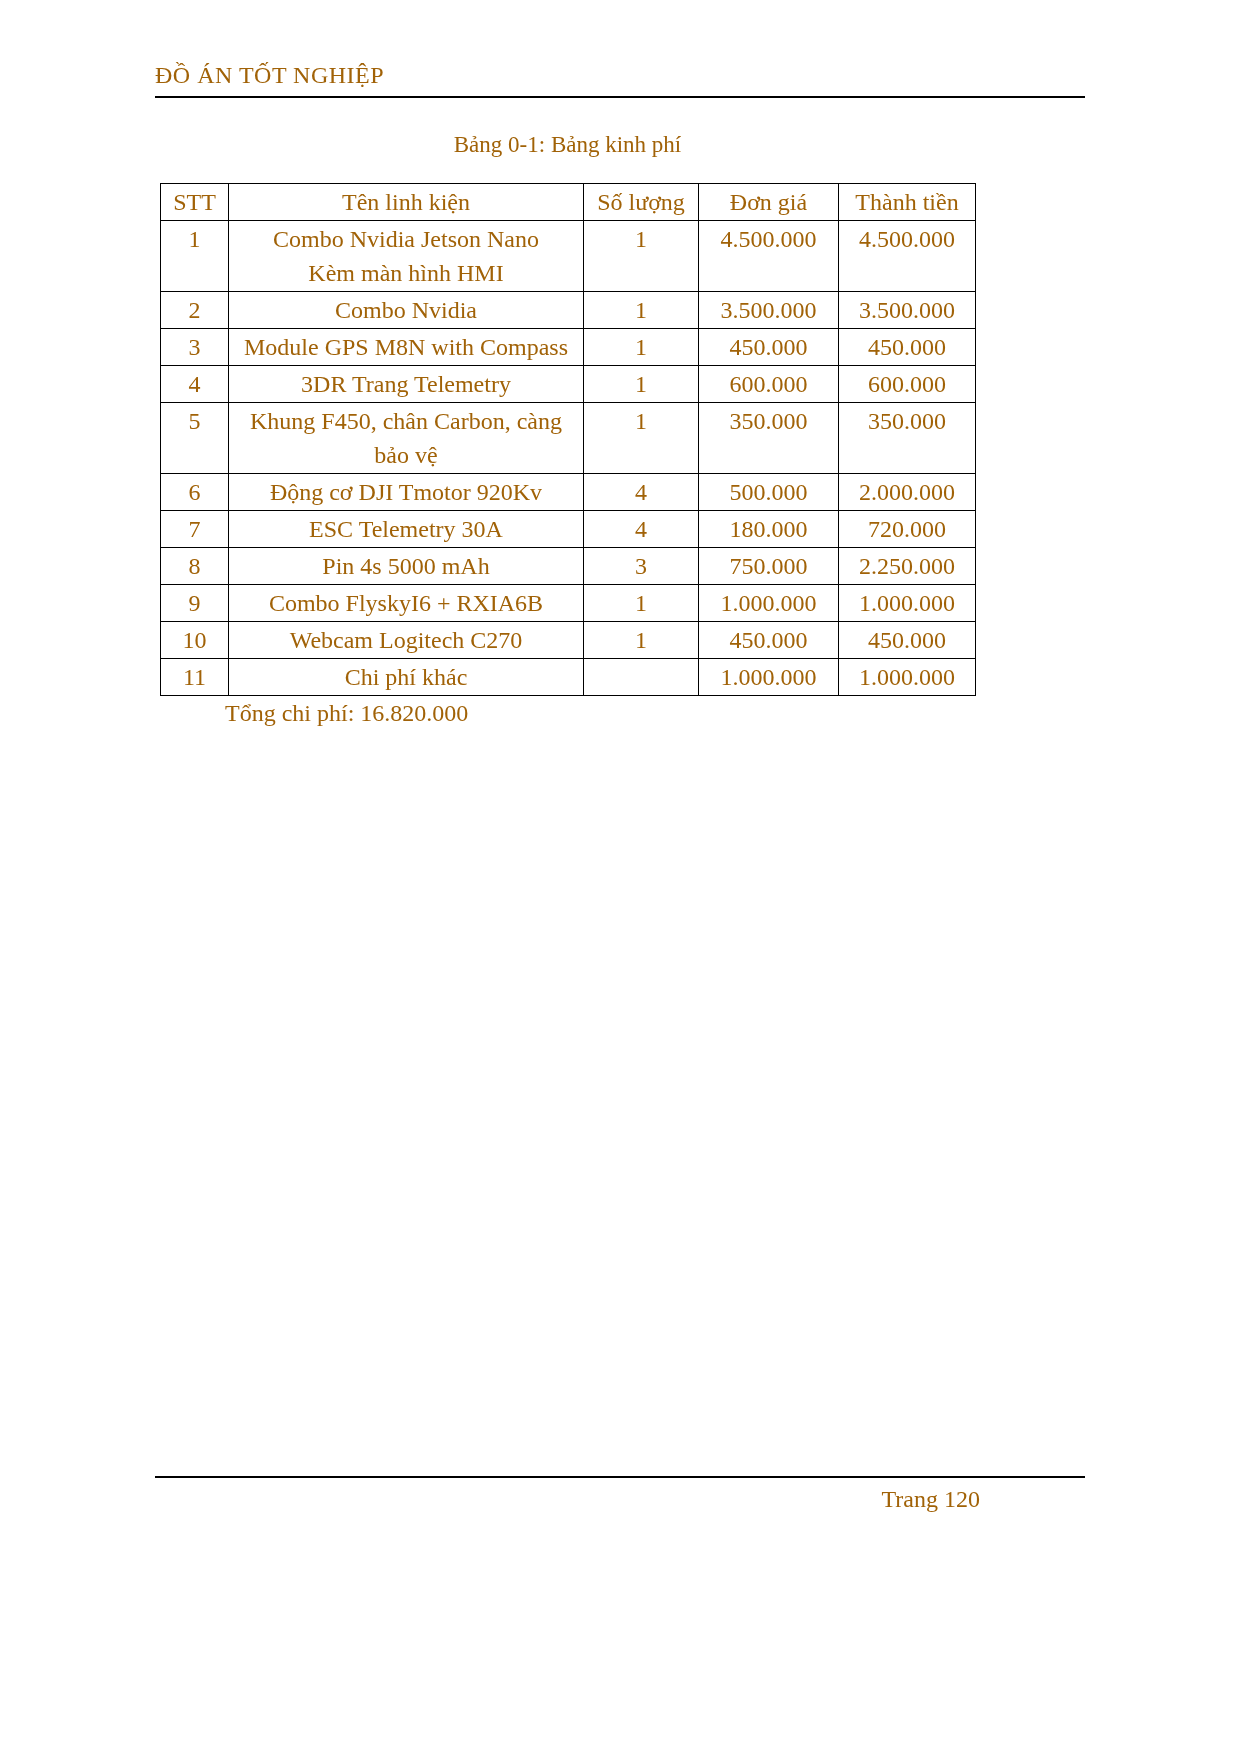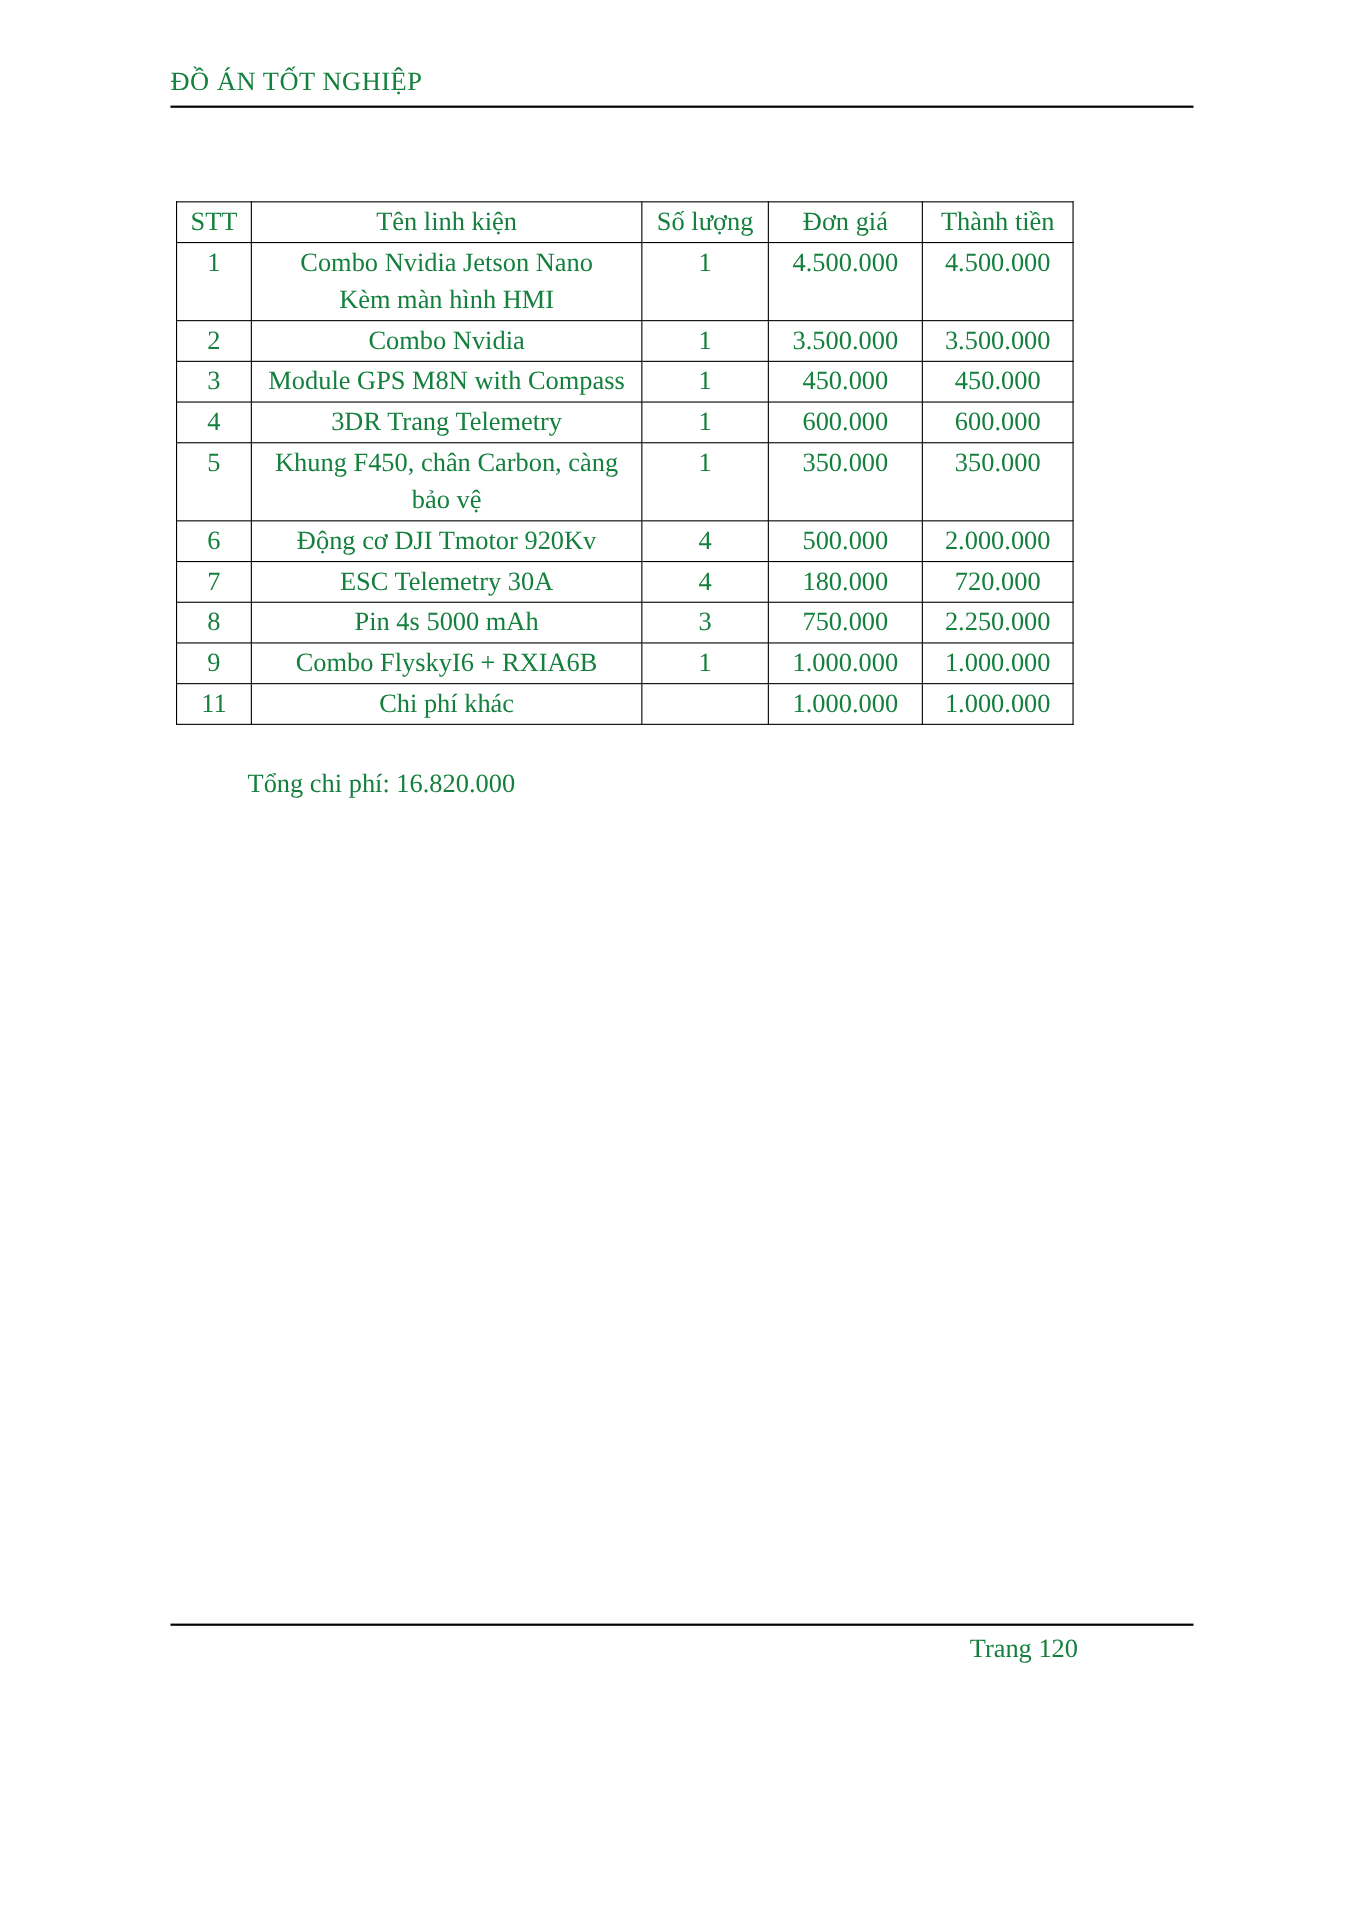--- a/index.html
+++ b/index.html
@@ -6,21 +6,21 @@
     margin: 0;
     padding: 0;
     background: #ffffff;
   }
   .page {
     position: relative;
     width: 1240px;
     height: 1754px;
     background: #ffffff;
     font-family: "Liberation Serif", "DejaVu Serif", serif;
-    color: #15803d;
+    color: #a16207;
     overflow: hidden;
   }
   .header-title {
     position: absolute;
     left: 155px;
     top: 62px;
     font-size: 24px;
     letter-spacing: 0.5px;
   }
   .header-rule {
@@ -87,20 +87,21 @@
   }
 </style>
 </head>
 <body>
 
 <div class="page">
 
   <div class="header-title">ĐỒ ÁN TỐT NGHIỆP</div>
   <div class="header-rule"></div>
 
+  <div class="table-caption">Bảng 0-1: Bảng kinh phí</div>
 
   <table class="cost-table">
     <colgroup>
       <col style="width:68px">
       <col style="width:355px">
       <col style="width:115px">
       <col style="width:140px">
       <col style="width:137px">
     </colgroup>
     <thead>
@@ -171,20 +172,27 @@
           <td class="col-total">2.250.000</td>
         </tr>
         <tr>
           <td class="col-stt">9</td>
           <td class="col-name">Combo FlyskyI6 + RXIA6B</td>
           <td class="col-qty">1</td>
           <td class="col-unit">1.000.000</td>
           <td class="col-total">1.000.000</td>
         </tr>
         <tr>
+          <td class="col-stt">10</td>
+          <td class="col-name">Webcam Logitech C270</td>
+          <td class="col-qty">1</td>
+          <td class="col-unit">450.000</td>
+          <td class="col-total">450.000</td>
+        </tr>
+        <tr>
           <td class="col-stt">11</td>
           <td class="col-name">Chi phí khác</td>
           <td class="col-qty"></td>
           <td class="col-unit">1.000.000</td>
           <td class="col-total">1.000.000</td>
         </tr>
       </tbody>
   </table>
 
   <div class="total-line">Tổng chi phí: 16.820.000</div>

